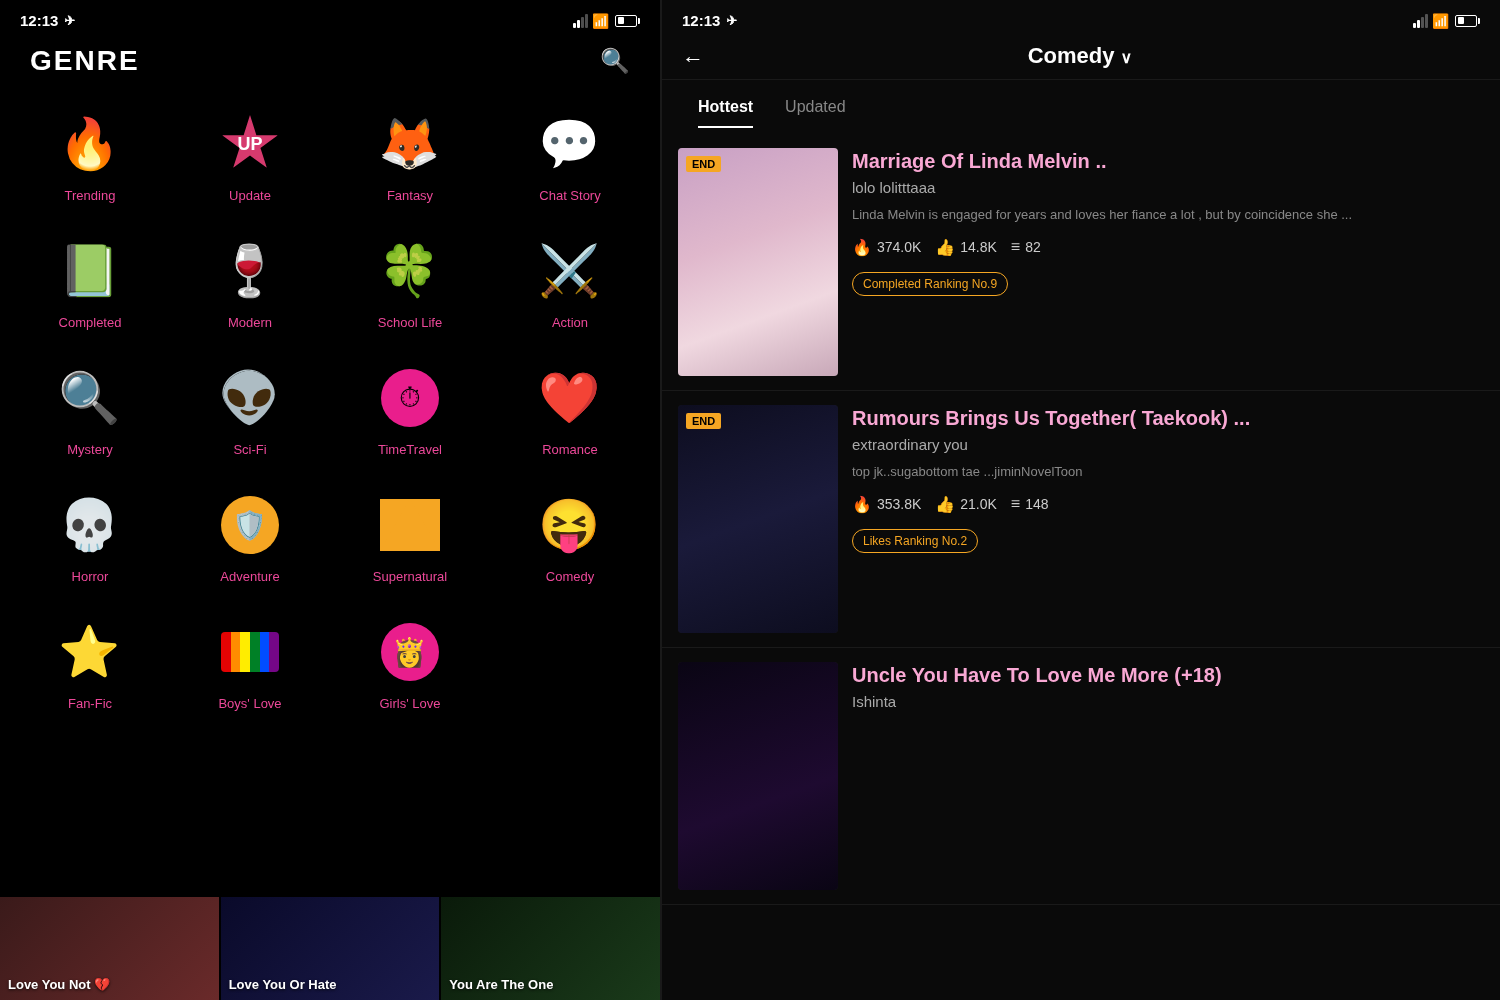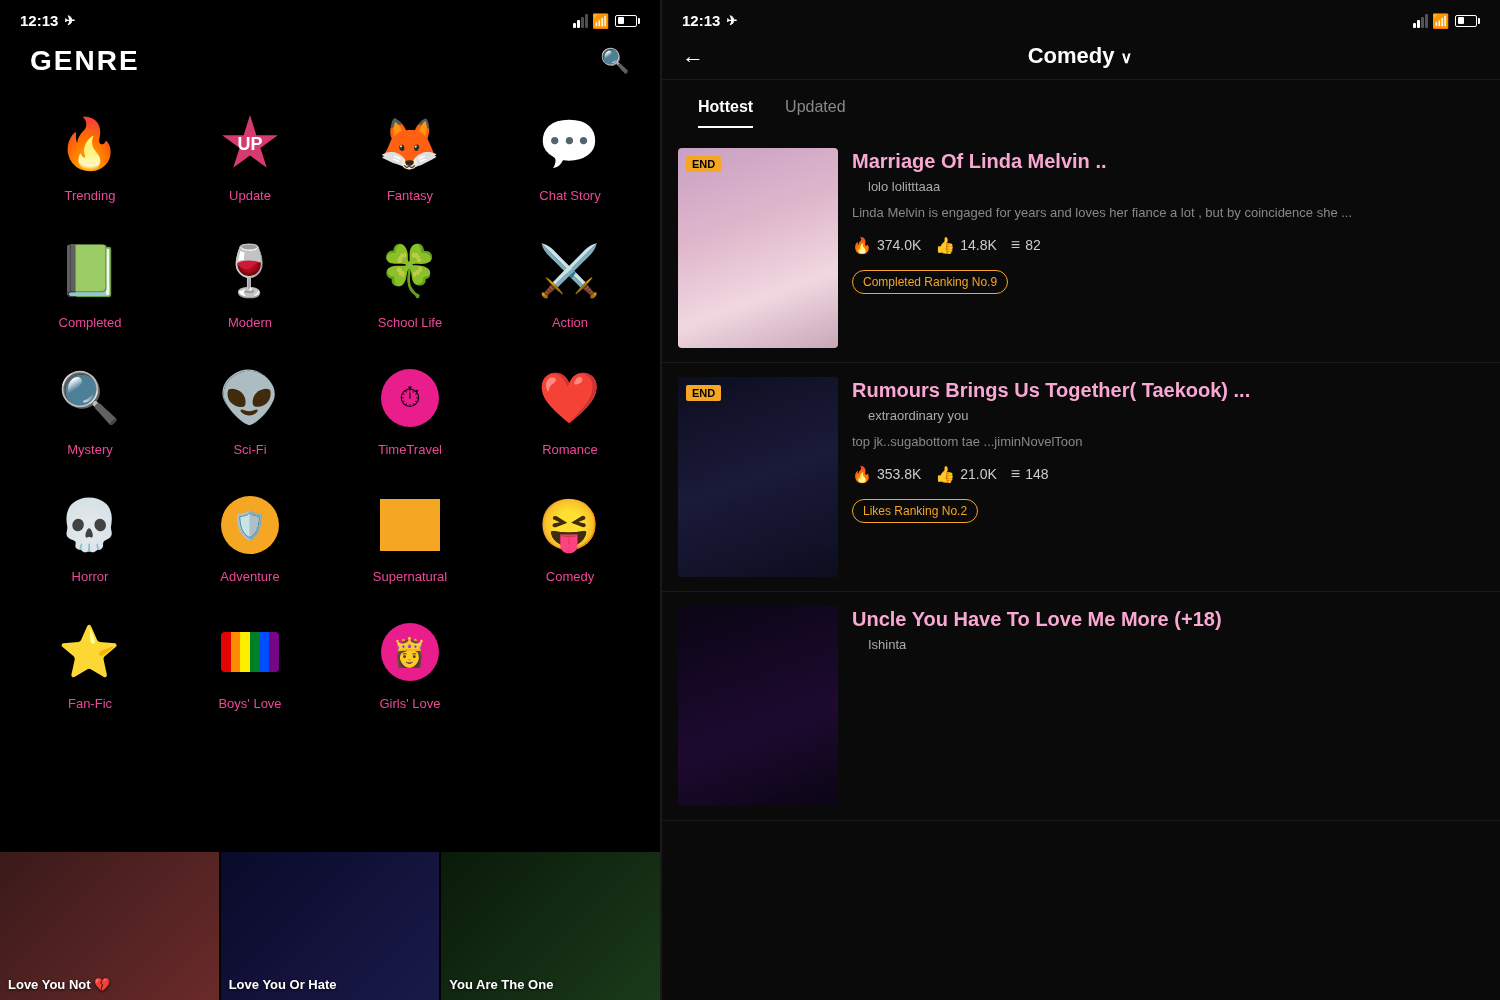--- a/index.html
+++ b/index.html
@@ -84,21 +84,21 @@
     .bottom-carousel {
       position: absolute;
       bottom: 0;
       left: 0;
       right: 0;
       display: flex;
       gap: 2px;
     }
     .carousel-item {
       flex: 1;
-      height: 148px;
+      height: 103px;
       background: #1a1a1a;
       position: relative;
       overflow: hidden;
     }
     .carousel-label {
       position: absolute;
       bottom: 8px;
       left: 8px;
       color: #fff;
       font-size: 13px;
@@ -187,21 +187,21 @@
       padding: 10px 0;
     }
     .story-item {
       display: flex;
       padding: 14px 16px;
       gap: 14px;
       border-bottom: 1px solid #1a1a1a;
     }
     .story-thumb {
       width: 160px;
-      height: 200px;
+      height: 228px;
       flex-shrink: 0;
       border-radius: 4px;
       overflow: hidden;
       position: relative;
       background: #1a1a1a;
     }
     .end-badge {
       position: absolute;
       top: 8px;
       left: 8px;
@@ -220,22 +220,21 @@
       gap: 5px;
     }
     .story-title {
       color: #f9a8d4;
       font-size: 20px;
       font-weight: 700;
       line-height: 1.3;
     }
     .story-author {
       color: #aaa;
-      font-size: 13px;
-      margin-left: 16px;
+      font-size: 15px;
     }
     .story-desc {
       color: #888;
       font-size: 13px;
       line-height: 1.5;
       margin-top: 4px;
     }
     .story-stats {
       display: flex;
       align-items: center;

